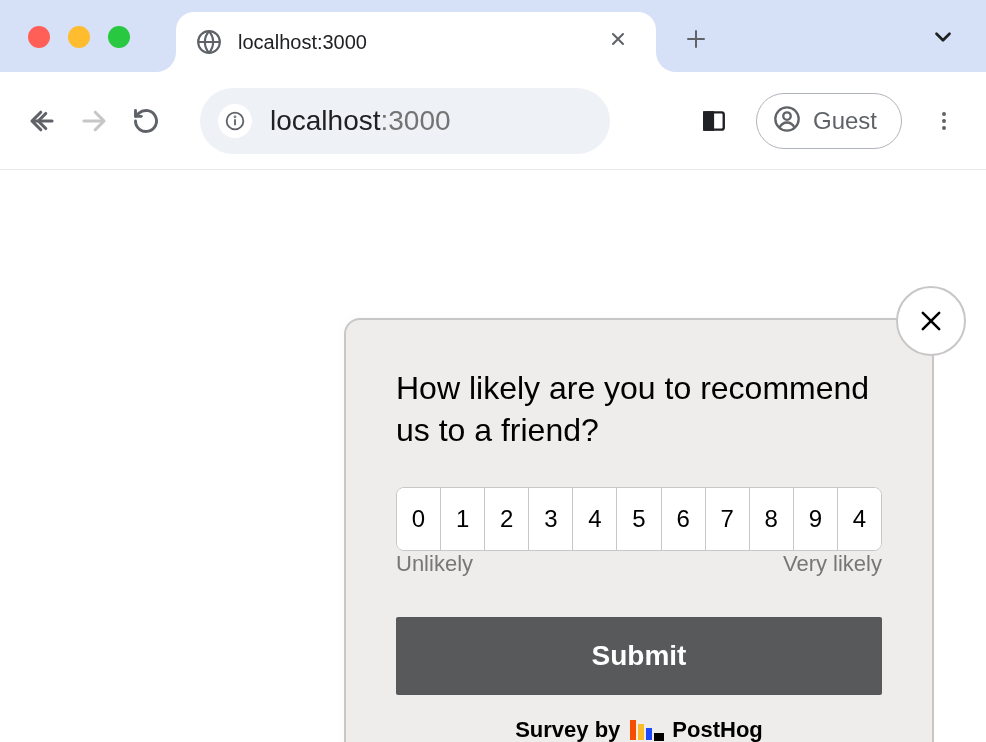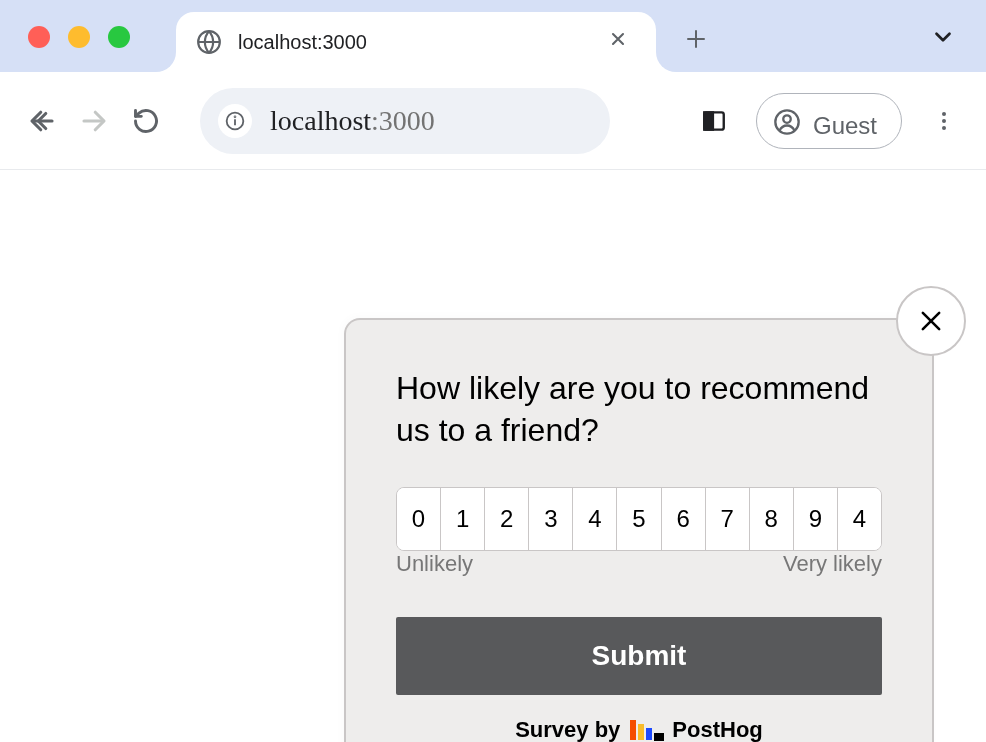--- a/index.html
+++ b/index.html
@@ -120,21 +120,20 @@
     .nav-btn.disabled { color: #c4c7c5; cursor: default; }
     .address-bar {
       flex: 0 0 410px;
       height: 66px;
       background: #eef1f6;
       border-radius: 33px;
       display: flex;
       align-items: center;
       padding: 0 18px;
       margin-left: 24px;
-      font-family: Liberation Serif, serif;
     }
     .site-info {
       width: 34px;
       height: 34px;
       background: #fff;
       border-radius: 50%;
       display: flex;
       align-items: center;
       justify-content: center;
       margin-right: 18px;
@@ -152,21 +151,21 @@
       width: 44px;
       height: 44px;
       display: flex;
       align-items: center;
       justify-content: center;
       cursor: pointer;
       color: #202124;
     }
     .profile-chip {
       display: flex;
-      align-items: flex-end;
+      align-items: center;
       gap: 12px;
       border: 1.5px solid #b0b4bb;
       border-radius: 28px;
       padding: 8px 24px 8px 16px;
       margin: 0 12px;
       cursor: pointer;
       height: 56px;
     }
     .profile-label {
       font-size: 24px;

